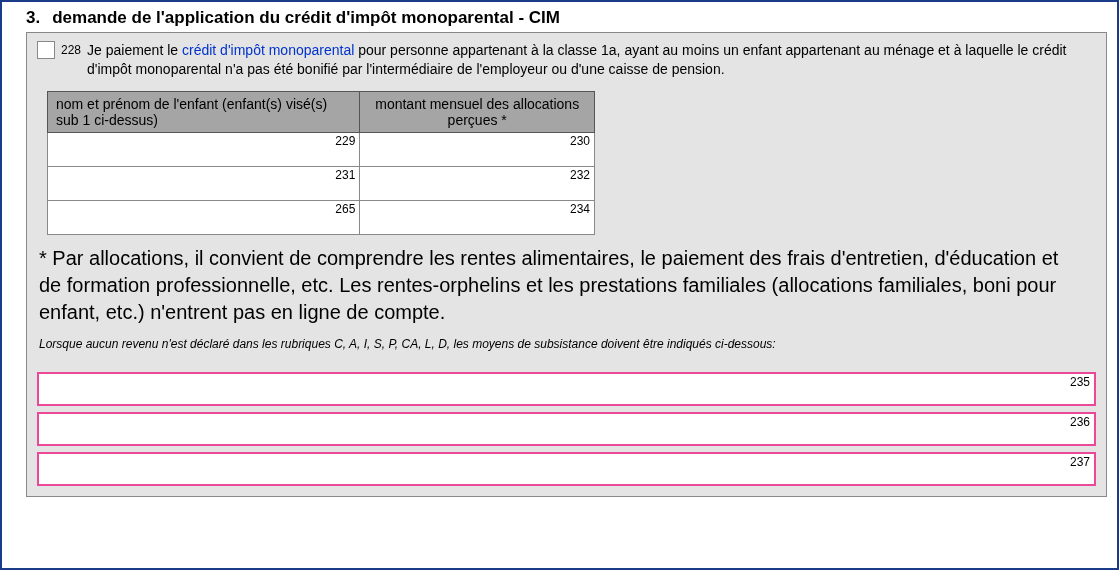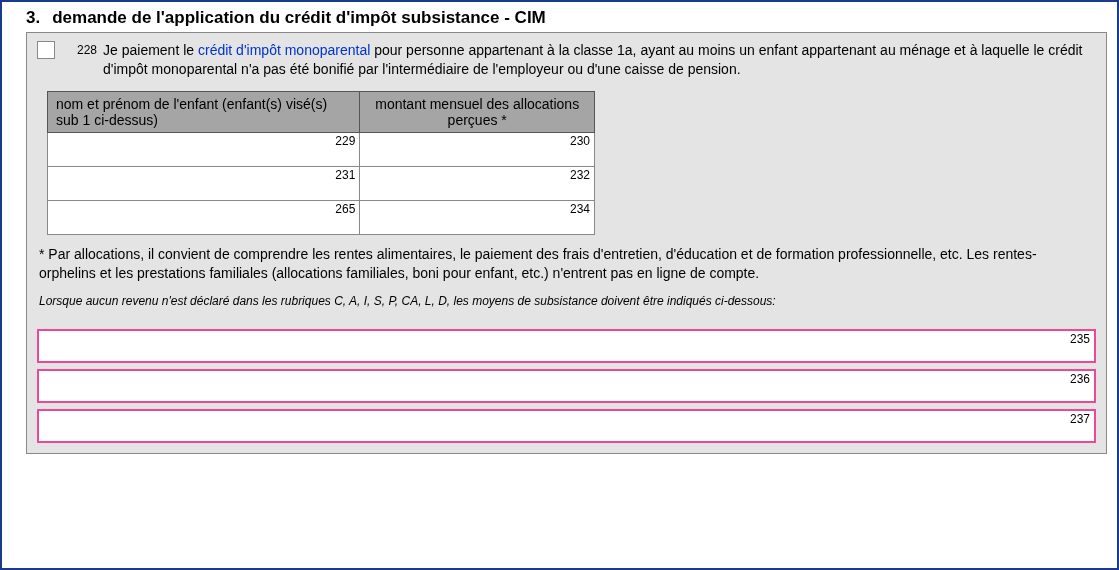--- a/index.html
+++ b/index.html
@@ -42,21 +42,21 @@
     .checkbox {
       width: 18px;
       height: 18px;
       background: #fff;
       border: 1px solid #888;
       margin-top: 0;
       flex: 0 0 auto;
     }
     .code-228 {
       font-size: 12px;
-      margin: 0 6px 0 22px;
+      margin: 0 6px 0 6px;
       line-height: 18px;
       flex: 0 0 auto;
     }
     .request-text {
       flex: 1;
       line-height: 1.35;
     }
     .link { color: #0033cc; }
     .child-table {
       border-collapse: collapse;
@@ -85,21 +85,21 @@
     }
     .cell-num {
       position: absolute;
       top: 1px;
       right: 4px;
       font-size: 12px;
     }
     .col-name { width: 313px; }
     .col-amount { width: 235px; }
     .note {
-      font-size: 14px;
+      font-size: 20px;
       line-height: 1.35;
       margin: 6px 14px 10px 2px;
     }
     .subsistence-note {
       font-size: 12px;
       line-height: 1.35;
       margin: 6px 2px 20px 2px;
       font-style: italic;
     }
     .long-fields { margin-top: 4px; }
@@ -112,21 +112,21 @@
     }
     .long-field:last-child { margin-bottom: 0; }
   </style>
 </head>
 <body>
 
 <div class="outer-frame">
 
   <div class="section-header">
     <span class="section-num">3.</span>
-    <span>demande de l'application du crédit d'impôt subsistance - CIM</span>
+    <span>demande de l'application du crédit d'impôt monoparental - CIM</span>
   </div>
 
   <div class="panel">
 
     <div class="request-row">
       <div class="checkbox"></div>
       <span class="code-228">228</span>
       <span class="request-text">
         <span>Je paiement le </span><span class="link">crédit d'impôt monoparental</span><span> pour personne appartenant à la classe 1a, ayant au moins un enfant appartenant au ménage et à laquelle le crédit d'impôt monoparental n'a pas été bonifié par l'intermédiaire de l'employeur ou d'une caisse de pension.</span>
       </span>

